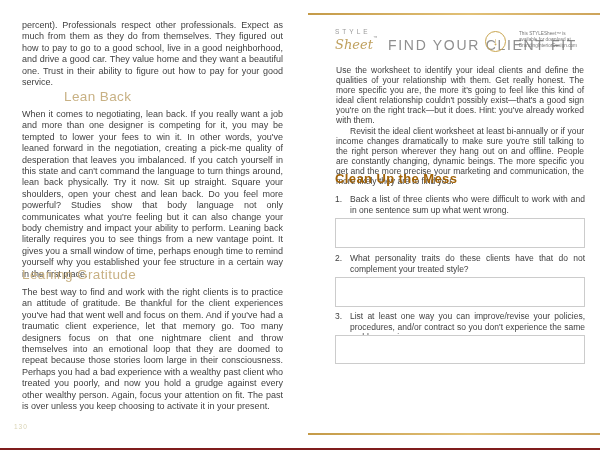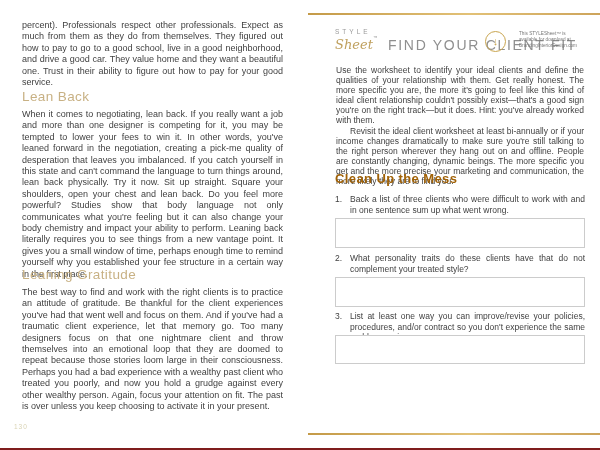--- a/index.html
+++ b/index.html
@@ -93,21 +93,21 @@
 </style>
 </head>
 <body>
 
 <div class="spread">
 
   <div class="page page-left">
 
     <div class="body-text" style="top:20px;">percent). Professionals respect other professionals. Expect as much from them as they do from themselves. They figured out how to pay to go to a good school, live in a good neighborhood, and drive a good car. They value home and they want a beautiful one. Trust in their ability to figure out how to pay for your good service.</div>
 
-    <div class="sec-heading" style="top:89px;">Lean Back</div>
+    <div class="sec-heading" style="top:89px;margin-left:42px;">Lean Back</div>
 
     <div class="body-text" style="top:109px;">When it comes to negotiating, lean back. If you really want a job and more than one designer is competing for it, you may be tempted to lower your fees to win it. In other words, you've leaned forward in the negotiation, creating a pick-me quality of desperation that leaves you imbalanced. If you catch yourself in this state and can't command the language to turn things around, lean back physically. Try it now. Sit up straight. Square your shoulders, open your chest and lean back. Do you feel more powerful? Studies show that body language not only communicates what you're feeling but it can also change your body chemistry and impact your ability to perform. Leaning back literally requires you to see things from a new vantage point. It gives you a small window of time, perhaps enough time to remind yourself why you established your fee structure in a certain way in the first place.</div>
 
     <div class="sec-heading" style="top:267px;">Leaning Gratitude</div>
 
     <div class="body-text" style="top:287px;">The best way to find and work with the right clients is to practice an attitude of gratitude. Be thankful for the client experiences you've had that went well and focus on them. And if you've had a traumatic client experience, let that memory go. Too many designers focus on that one nightmare client and throw themselves into an emotional loop that they are doomed to repeat because those stories loom large in their consciousness. Perhaps you had a bad experience with a wealthy past client who treated you poorly, and now you hold a grudge against every other wealthy person. Again, focus your attention on fit. The past is over unless you keep choosing to activate it in your present.</div>
 
     <div class="page-number">130</div>
   </div>
 

